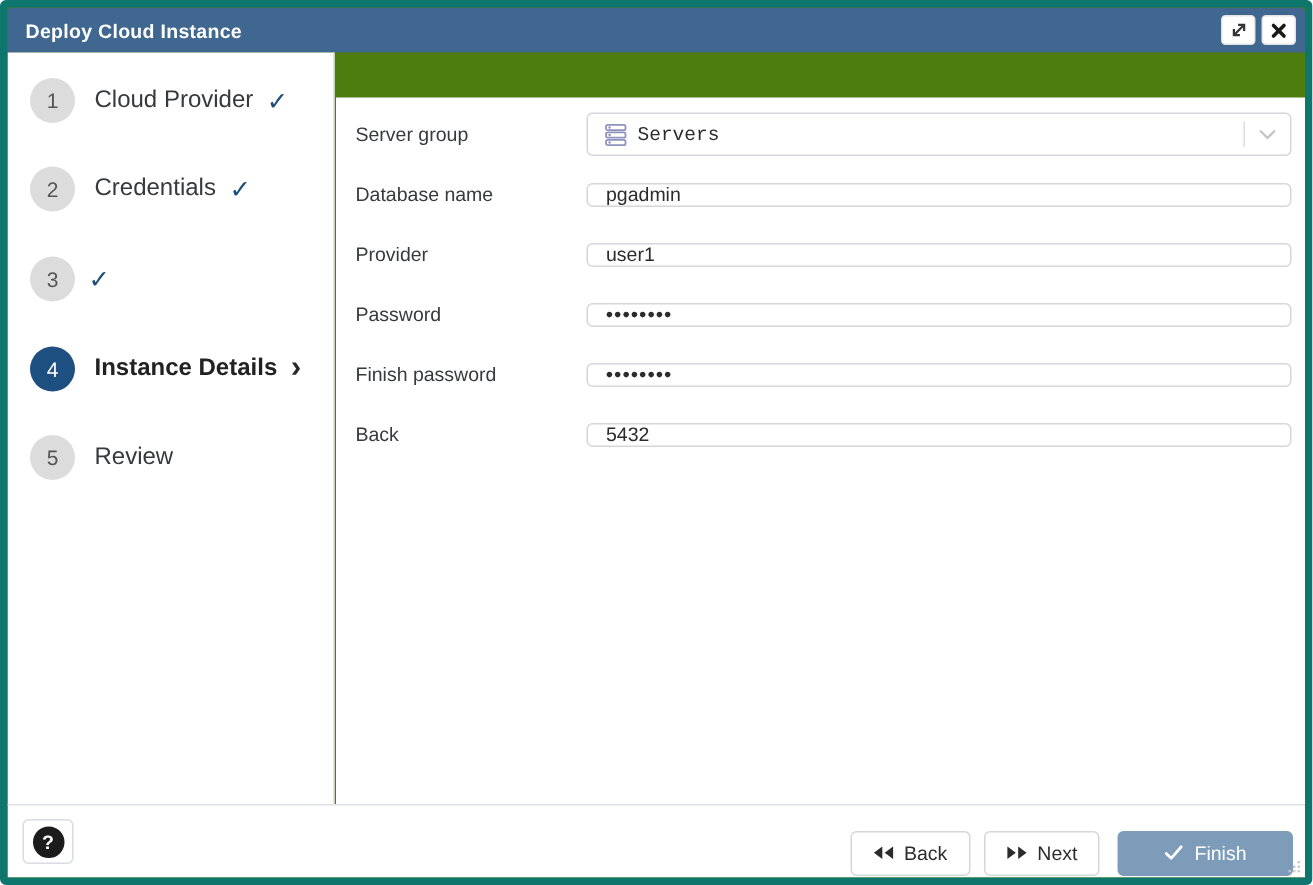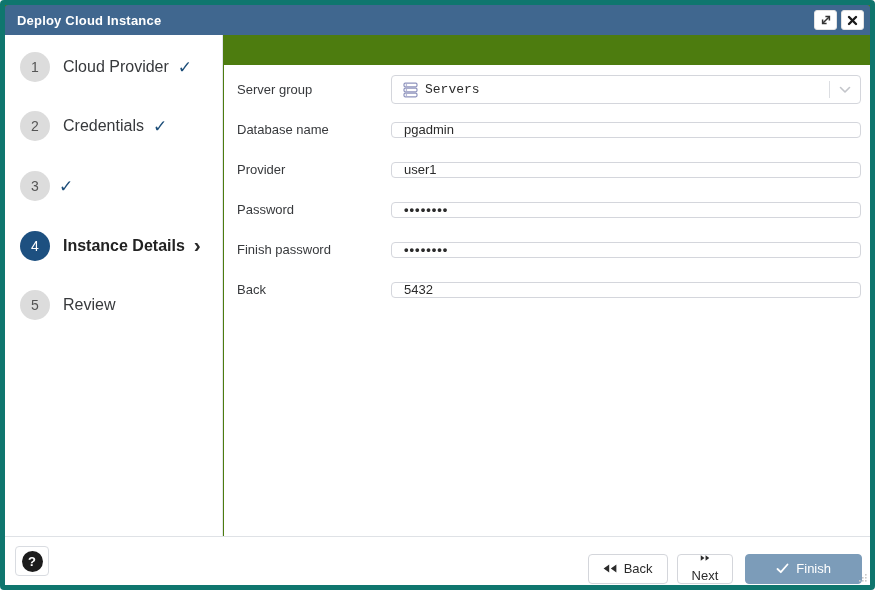--- a/index.html
+++ b/index.html
@@ -223,21 +223,21 @@
     font-size: 13px;
     color: #2b2b2b;
     font-family: "Liberation Sans", "DejaVu Sans", sans-serif;
     display: flex; align-items: center; justify-content: center;
     gap: 7px;
     padding: 0 14px;
     cursor: pointer;
     margin-top: 15px;
   }
   .btn-back { margin-right: 9px; }
-  .btn-next { margin-right: 12px; flex-direction: column; }
+  .btn-next { margin-right: 12px; }
   .btn-primary {
     background: #7c9cb9;
     border-color: #7c9cb9;
     color: #ffffff;
     padding: 0 30px;
   }
   .resize-grip {
     position: absolute;
     right: 2px; bottom: 2px;
   }

